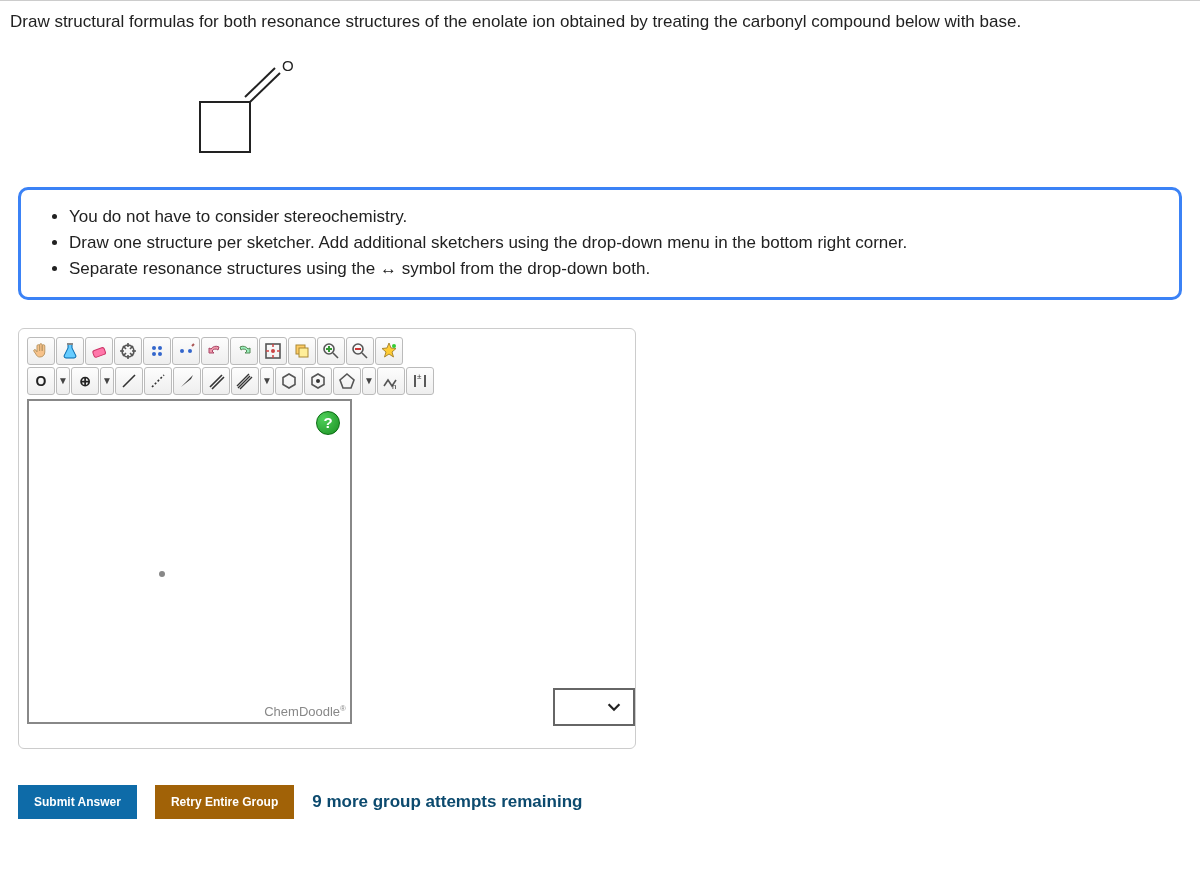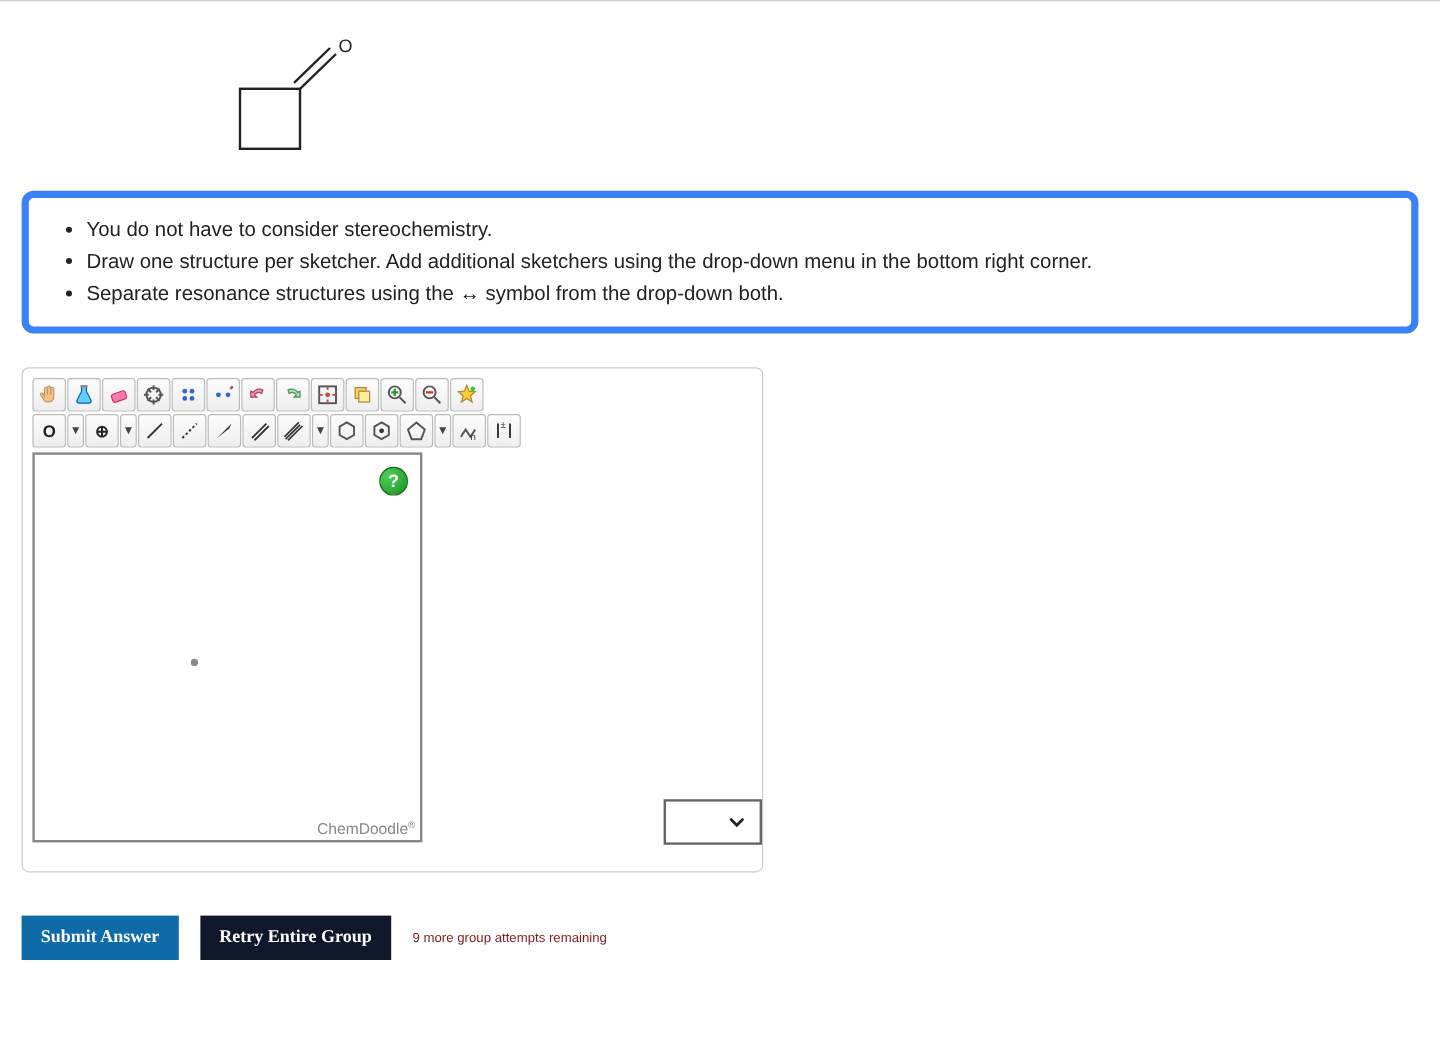--- a/index.html
+++ b/index.html
@@ -1,44 +1,45 @@
 <!DOCTYPE html>
 <html><head>
 <meta charset="utf-8">
 <style>
 *{box-sizing:border-box;margin:0;padding:0}
 body{font-family:Verdana,Geneva,sans-serif;font-size:16px;color:#222;background:#fff;width:1200px}
 .container{border-top:1px solid #ccc;padding:8px 10px 30px 10px}
 .question-text{font-size:17px;line-height:1.5;margin-bottom:12px}
 .molecule-diagram{margin:10px 0 20px 180px;width:120px;height:120px;position:relative}
-.hints-box{border:6px solid #3b82f6;border-radius:10px;padding:14px 18px;margin:6px 8px 28px 8px;font-size:17px;line-height:1.55}
+.hints-box{border:3px solid #3b82f6;border-radius:10px;padding:14px 18px;margin:6px 8px 28px 8px;font-size:17px;line-height:1.55}
 .hints-box ul{list-style:disc;padding-left:30px}
 .sketcher-wrap{border:1px solid #ccc;border-radius:6px;padding:8px 8px 24px 8px;margin-left:8px;width:618px;position:relative}
 .toolbar-row{display:flex;gap:1px;margin-bottom:2px;flex-wrap:wrap}
 .tb-btn{width:28px;height:28px;border:1px solid #bbb;border-radius:3px;background:linear-gradient(#fdfdfd,#eee);display:inline-flex;align-items:center;justify-content:center;font-size:14px;cursor:pointer;position:relative}
 .tb-btn.narrow{width:14px;font-size:10px;color:#444}
 .tb-btn svg{width:20px;height:20px}
 .canvas-area{border:2px solid #888;background:#fff;height:325px;width:325px;margin-top:4px;position:relative}
 .help-badge{position:absolute;top:10px;right:10px;width:24px;height:24px;border-radius:50%;background:radial-gradient(circle at 30% 30%,#4fd05a,#1a8f22);color:#fff;font-weight:bold;display:flex;align-items:center;justify-content:center;font-size:15px;border:1px solid #0a6b12;cursor:pointer}
 .dot-center{position:absolute;left:130px;top:170px;width:6px;height:6px;background:#888;border-radius:50%}
 .chemdoodle-label{position:absolute;right:4px;bottom:2px;font-size:13px;color:#888;font-family:Liberation Sans, sans-serif}
 .chemdoodle-label sup{font-size:8px}
 .dropdown-select{position:absolute;right:0;bottom:22px;width:82px;height:38px;border:2px solid #666;background:#fff;display:flex;align-items:center;justify-content:flex-end;padding-right:10px;cursor:pointer}
 .dropdown-select svg{width:18px;height:18px}
 .action-row{margin:36px 0 0 8px;display:flex;align-items:center;gap:18px}
-.btn{padding:10px 16px;font-size:15px;font-weight:bold;color:#fff;border:none;cursor:pointer;font-family:Liberation Serif, serif}
+.btn{padding:10px 16px;font-size:12px;font-weight:bold;color:#fff;border:none;cursor:pointer;font-family:Liberation Sans, sans-serif}
 .btn-submit{background:#0e6ba8}
-.btn-retry{background:#0f172a}
-.attempts-text{font-size:11px;color:#7f1d1d;font-family:Arial,sans-serif;font-weight:normal}
+.btn-retry{background:#a16207}
+.attempts-text{font-size:17px;color:#0c4a6e;font-family:Arial,sans-serif;font-weight:bold}
 </style>
 </head>
 <body>
 
 <div class="container">
 
+  <div class="question-text">Draw structural formulas for both resonance structures of the enolate ion obtained by treating the carbonyl compound below with base.</div>
 
   <div class="molecule-diagram">
     <svg viewBox="0 0 120 120" width="120" height="120">
       <rect x="10" y="55" width="50" height="50" fill="none" stroke="#222" stroke-width="2"></rect>
       <line x1="60" y1="55" x2="90" y2="26" stroke="#222" stroke-width="2"></line>
       <line x1="55" y1="50" x2="85" y2="21" stroke="#222" stroke-width="2"></line>
       <text x="92" y="24" font-size="15" fill="#222" font-family="Arial">O</text>
     </svg>
   </div>
 

